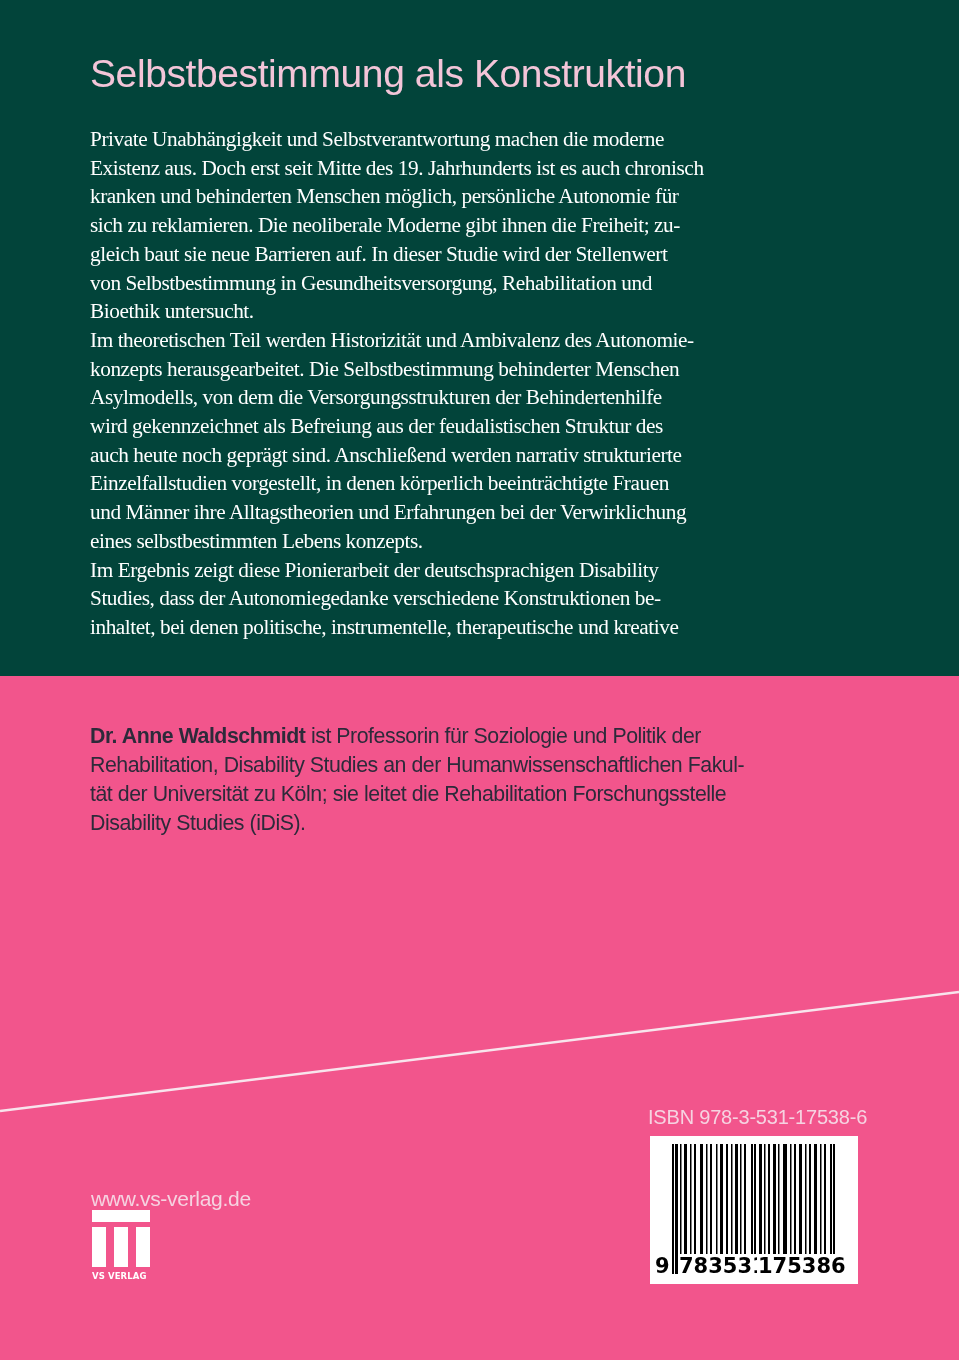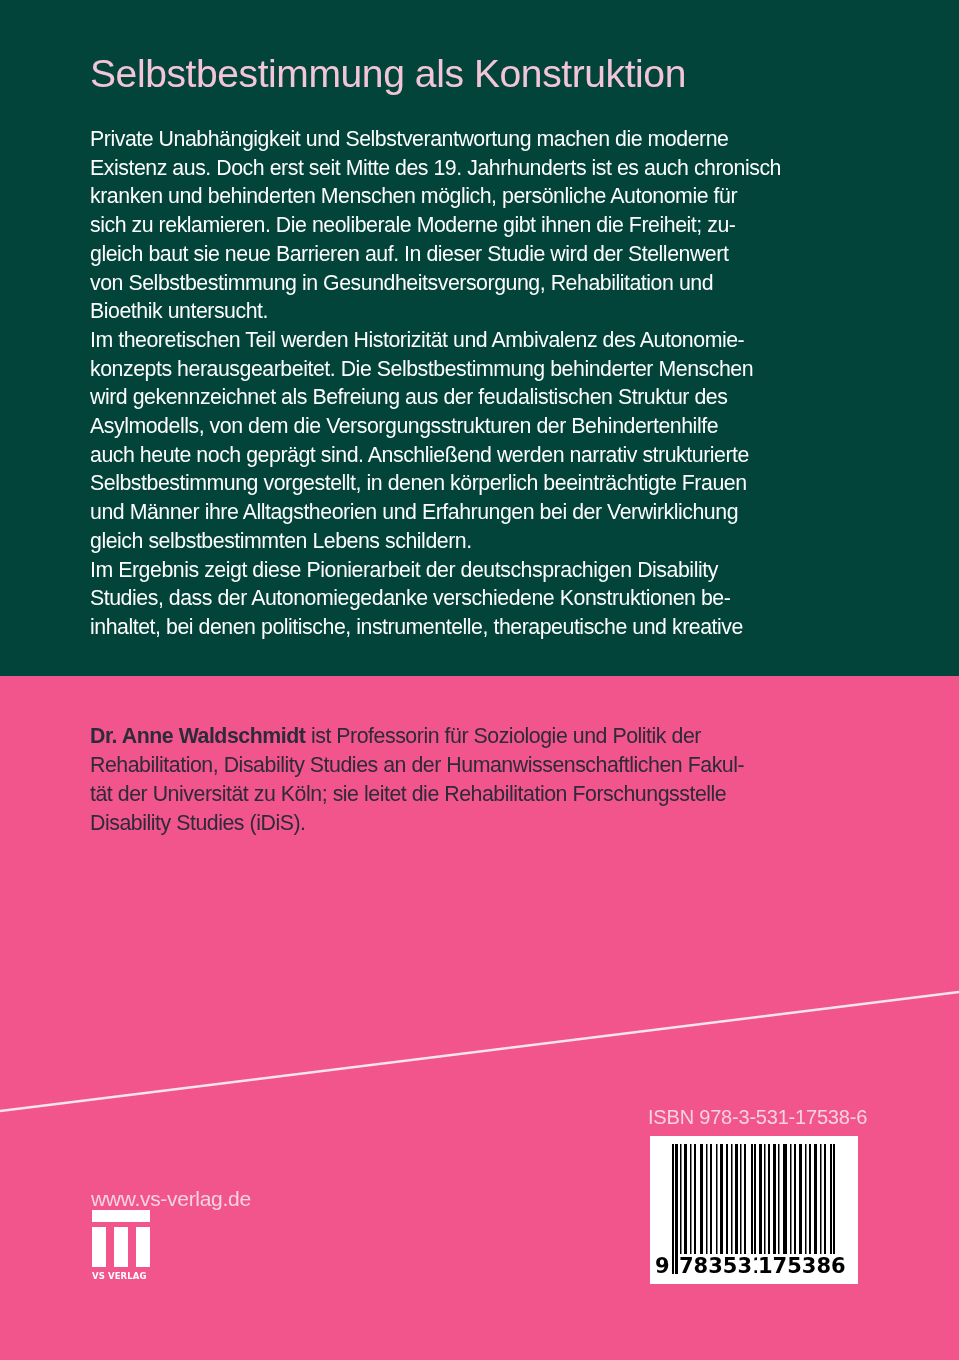--- a/index.html
+++ b/index.html
@@ -14,20 +14,21 @@
   }
   .title {
     position: absolute; left: 90px; top: 52px;
     font-size: 39px; font-weight: 300; color: #f3c5d8; letter-spacing: -0.4px;
     white-space: nowrap;
   }
   .blurb {
     position: absolute; left: 90px; top: 125px; width: 790px;
     color: #ffffff; font-size: 21.3px; line-height: 28.7px;
     letter-spacing: -0.45px;
+    font-family: Liberation Serif, serif;
   }
   .blurb .ln { display: block; white-space: nowrap; }
   .author {
     position: absolute; left: 90px; top: 722px; width: 790px;
     color: #2d2a3a; font-size: 21.3px; line-height: 29px; letter-spacing: -0.45px;
   }
   .author .ln { display: block; white-space: nowrap; }
   .author b { font-weight: 700; margin-top: 40px; }
   .diag {
     position: absolute; left: 0; top: 0; width: 959px; height: 1360px;
@@ -69,26 +70,26 @@
 <div class="blurb">
   <span class="ln">Private Unabhängigkeit und Selbstverantwortung machen die moderne</span>
   <span class="ln">Existenz aus. Doch erst seit Mitte des 19. Jahrhunderts ist es auch chronisch</span>
   <span class="ln">kranken und behinderten Menschen möglich, persönliche Autonomie für</span>
   <span class="ln">sich zu reklamieren. Die neoliberale Moderne gibt ihnen die Freiheit; zu-</span>
   <span class="ln">gleich baut sie neue Barrieren auf. In dieser Studie wird der Stellenwert</span>
   <span class="ln">von Selbstbestimmung in Gesundheitsversorgung, Rehabilitation und</span>
   <span class="ln">Bioethik untersucht.</span>
   <span class="ln">Im theoretischen Teil werden Historizität und Ambivalenz des Autonomie-</span>
   <span class="ln">konzepts herausgearbeitet. Die Selbstbestimmung behinderter Menschen</span>
+  <span class="ln">Asylmodells, von dem die Versorgungsstrukturen der Behindertenhilfe</span>
   <span class="ln">wird gekennzeichnet als Befreiung aus der feudalistischen Struktur des</span>
-  <span class="ln">Asylmodells, von dem die Versorgungsstrukturen der Behindertenhilfe</span>
   <span class="ln">auch heute noch geprägt sind. Anschließend werden narrativ strukturierte</span>
-  <span class="ln">Selbstbestimmung vorgestellt, in denen körperlich beeinträchtigte Frauen</span>
+  <span class="ln">Einzelfallstudien vorgestellt, in denen körperlich beeinträchtigte Frauen</span>
   <span class="ln">und Männer ihre Alltagstheorien und Erfahrungen bei der Verwirklichung</span>
-  <span class="ln">gleich selbstbestimmten Lebens schildern.</span>
+  <span class="ln">eines selbstbestimmten Lebens konzepts.</span>
   <span class="ln">Im Ergebnis zeigt diese Pionierarbeit der deutschsprachigen Disability</span>
   <span class="ln">Studies, dass der Autonomiegedanke verschiedene Konstruktionen be-</span>
   <span class="ln">inhaltet, bei denen politische, instrumentelle, therapeutische und kreative</span>
 </div>
 
 <div class="author">
   <span class="ln"><b>Dr. Anne Waldschmidt</b><span> ist Professorin für Soziologie und Politik der</span></span>
   <span class="ln">Rehabilitation, Disability Studies an der Humanwissenschaftlichen Fakul-</span>
   <span class="ln">tät der Universität zu Köln; sie leitet die Rehabilitation Forschungsstelle</span>
   <span class="ln">Disability Studies (iDiS).</span>

